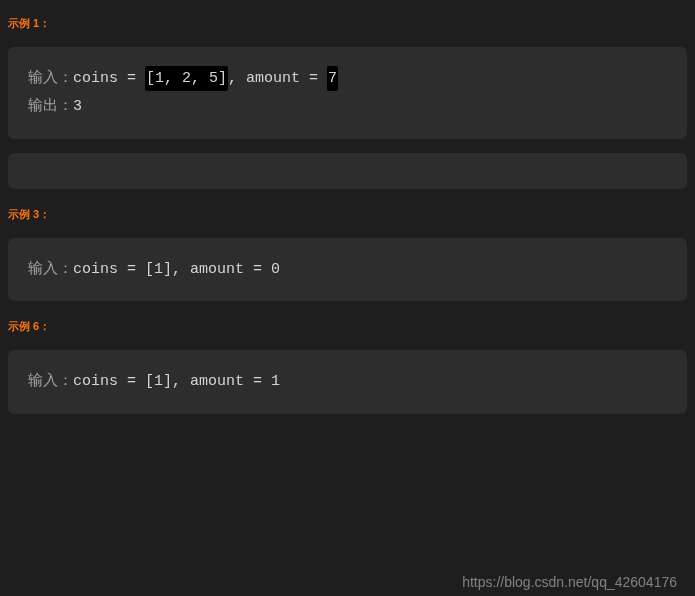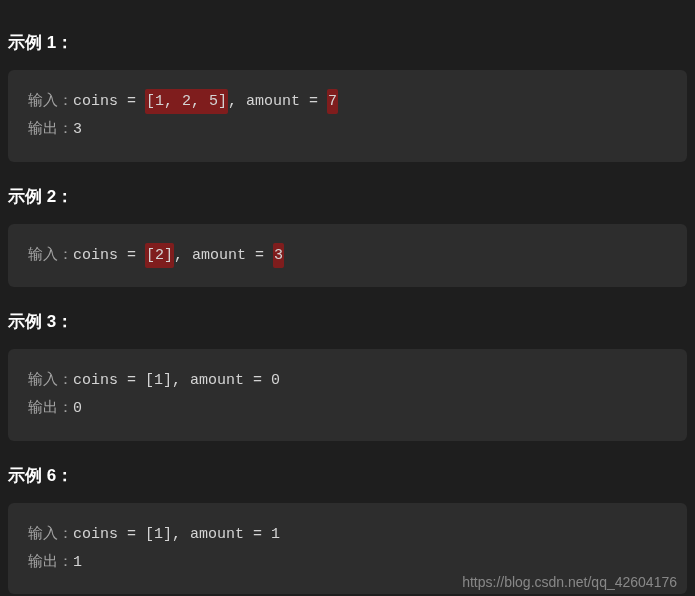--- a/index.html
+++ b/index.html
@@ -10,45 +10,45 @@
     font-family: -apple-system, BlinkMacSystemFont, "Segoe UI", "PingFang SC", "Microsoft YaHei", sans-serif;
     color: #d4d4d4;
     overflow: hidden;
     position: relative;
   }
   .container {
     padding: 8px 8px 0 8px;
   }
   .example-title {
     font-weight: bold;
-    color: #ffffff;
-    font-size: 17px;
+    color: #f97316;
+    font-size: 11px;
     padding: 4px 0 8px 0;
-    margin-top: 19px;
+    margin-top: 4px;
   }
   .code-block {
     background: #2d2d2d;
     border-radius: 6px;
     padding: 18px 20px;
     margin: 8px 0 14px 0;
     font-family: Consolas, Monaco, "Courier New", monospace;
     font-size: 15px;
     line-height: 1.85;
     color: #d4d4d4;
   }
   .code-line {
     white-space: pre;
     display: block;
   }
   .cb-label {
     font-weight: normal;
     color: #a3a3a3;
   }
   .hl {
-    background: #7f1d1d;
+    background: #000000;
     border-radius: 2px;
     padding: 4px 1px;
   }
   .watermark {
     position: absolute;
     right: 18px;
     bottom: 6px;
     color: rgba(210,210,210,0.55);
     font-size: 14px;
     font-family: Arial, sans-serif;
@@ -58,32 +58,28 @@
 <body>
 
 <div class="container">
 
   <div class="example-title">示例 1：</div>
   <div class="code-block">
     <span class="code-line"><span class="cb-label">输入：</span><span>coins = </span><span class="hl">[1, 2, 5]</span><span>, amount = </span><span class="hl">7</span></span>
     <span class="code-line"><span class="cb-label">输出：</span><span>3</span></span>
   </div>
 
-  <div class="example-title">示例 2：</div>
   <div class="code-block">
-    <span class="code-line"><span class="cb-label">输入：</span><span>coins = </span><span class="hl">[2]</span><span>, amount = </span><span class="hl">3</span></span>
   </div>
 
   <div class="example-title">示例 3：</div>
   <div class="code-block">
     <span class="code-line"><span class="cb-label">输入：</span><span>coins = [1], amount = 0</span></span>
-    <span class="code-line"><span class="cb-label">输出：</span><span>0</span></span>
   </div>
 
   <div class="example-title">示例 6：</div>
   <div class="code-block">
     <span class="code-line"><span class="cb-label">输入：</span><span>coins = [1], amount = 1</span></span>
-    <span class="code-line"><span class="cb-label">输出：</span><span>1</span></span>
   </div>
 
 </div>
 
 <div class="watermark">https://blog.csdn.net/qq_42604176</div>
 
 </body></html>

